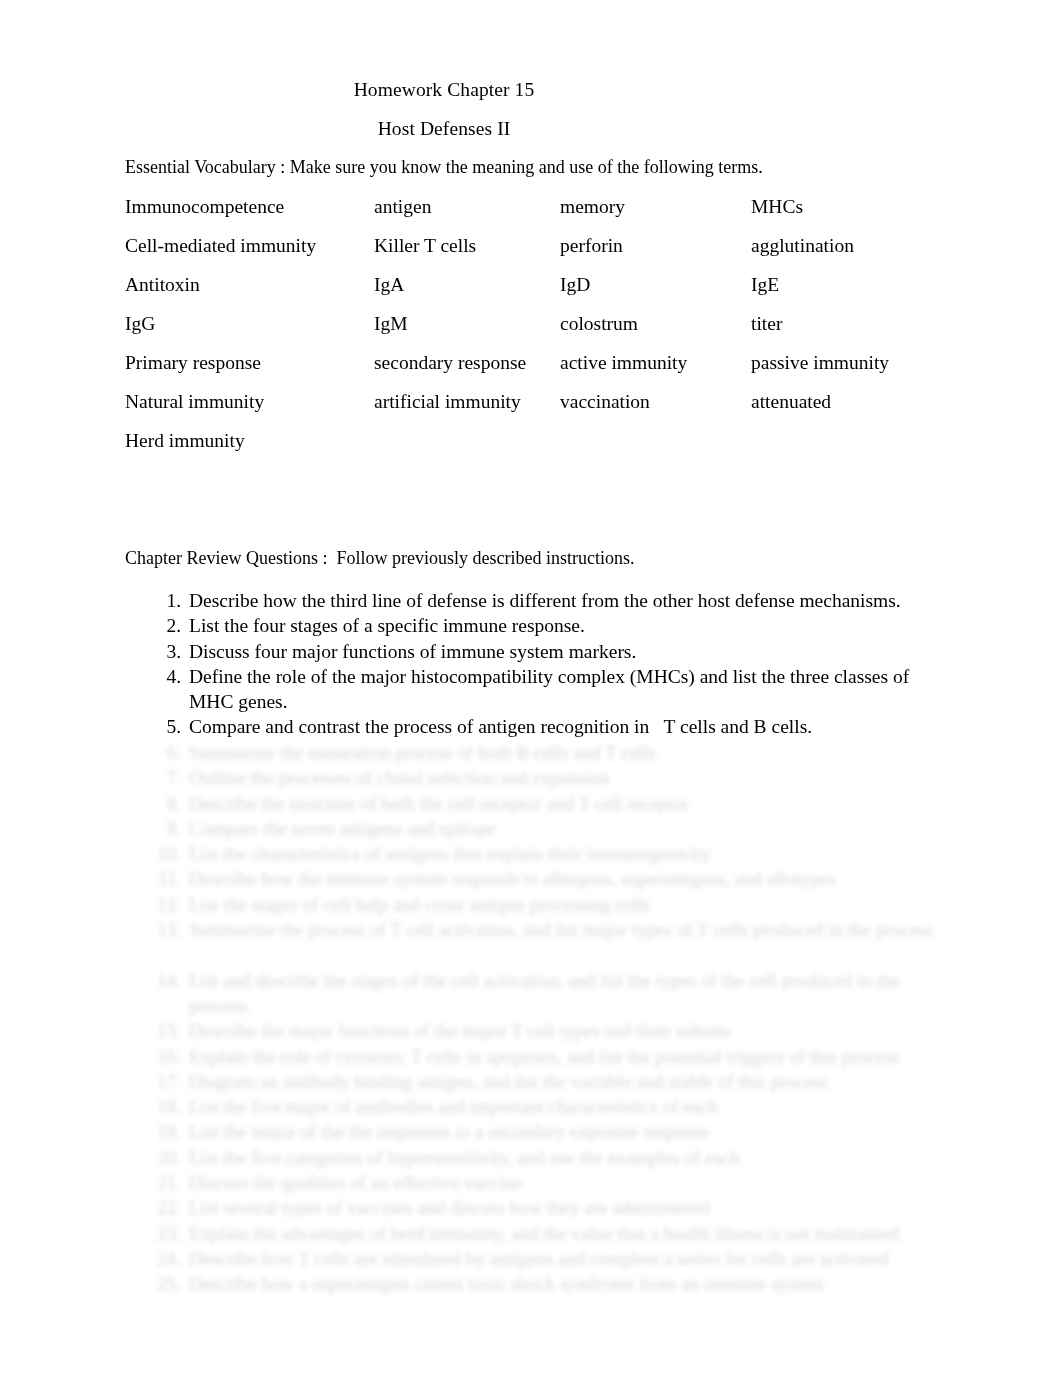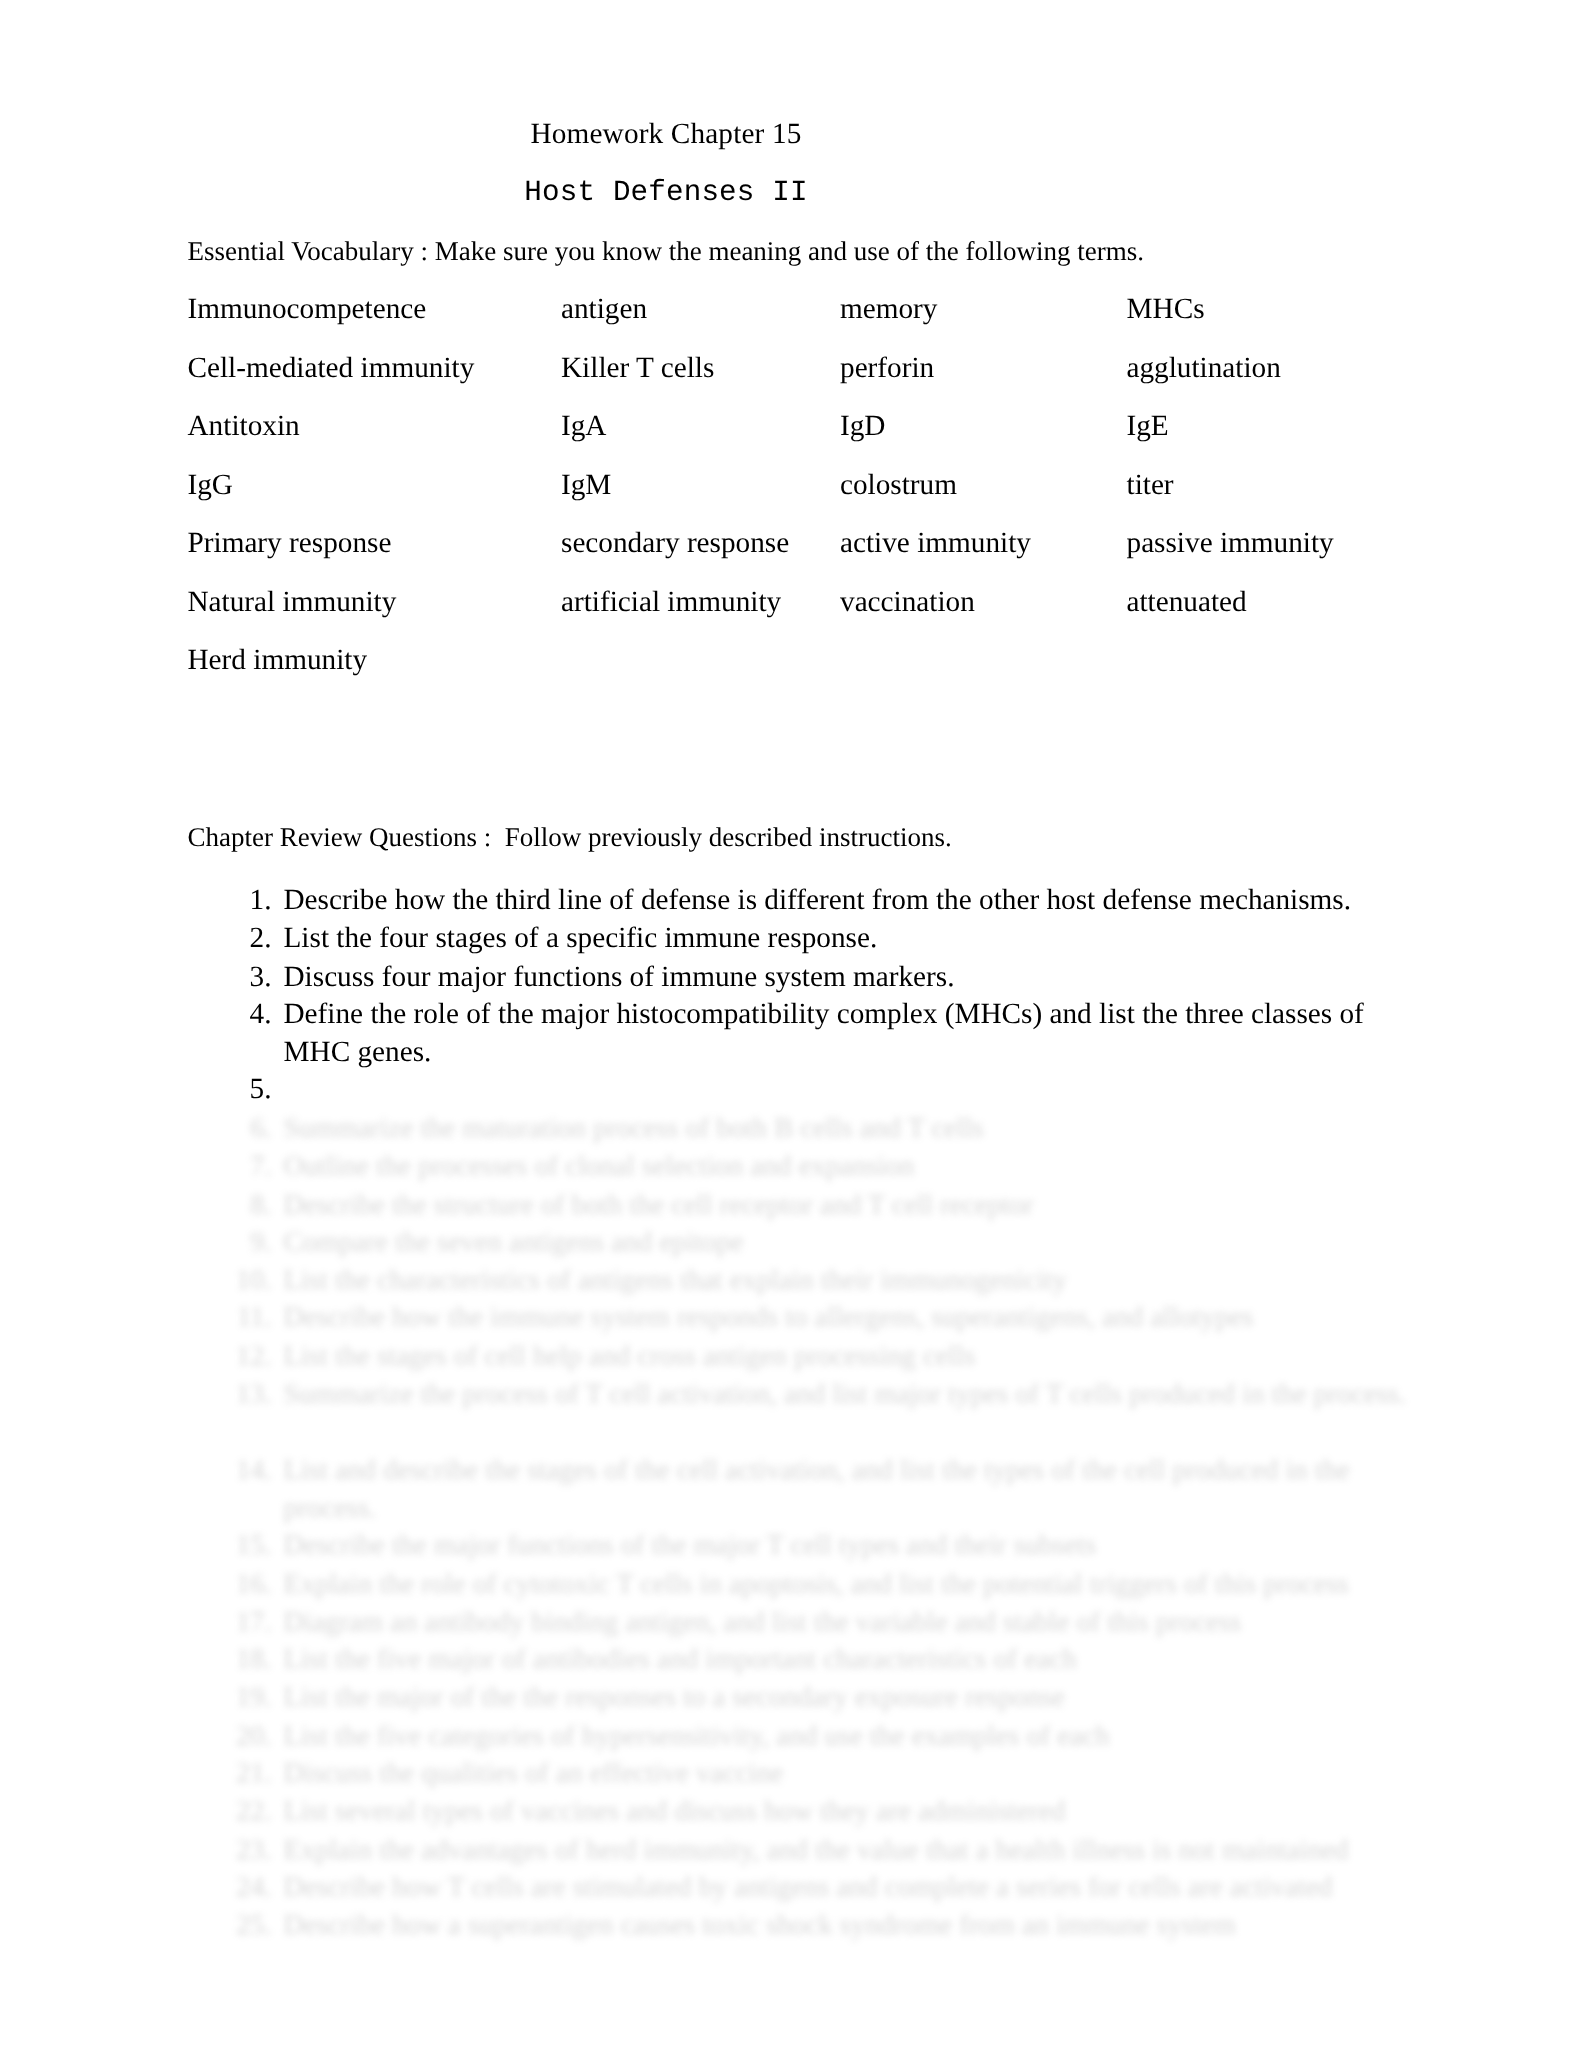--- a/index.html
+++ b/index.html
@@ -24,21 +24,21 @@
   .doc-title {
     position: absolute;
     left: 0;
     width: 888px;
     text-align: center;
     font-size: 19.5px;
     line-height: 1;
     letter-spacing: 0.1px;
   }
   .title-1 { top: 80px; }
-  .title-2 { top: 119px; font-family: Liberation Mono, monospace; }
+  .title-2 { top: 119px; }
 
   
   .intro-line {
     position: absolute;
     left: 125px;
     font-size: 18px;
     line-height: 1;
     white-space: pre;
   }
   .intro-vocab { top: 158px; }
@@ -213,20 +213,21 @@
     <div class="qitem" style="height:25.3px">
       <span class="qnum">3.</span>
       <span class="qtext">Discuss four major functions of immune system markers.</span>
     </div>
     <div class="qitem" style="height:50.6px">
       <span class="qnum">4.</span>
       <span class="qtext">Define the role of the major histocompatibility complex (MHCs) and list the three classes of MHC genes.</span>
     </div>
     <div class="qitem" style="height:25.3px">
       <span class="qnum">5.</span>
+      <span class="qtext">Compare and contrast the process of antigen recognition in   T cells and B cells.</span>
     </div>
   </div>
 
   <div class="faded-list">
     <div class="fitem" style="height:25.3px">
       <span class="fnum">6.</span>
       <span class="ftext">Summarize the maturation process of both B cells and T cells</span>
     </div>
     <div class="fitem" style="height:25.3px">
       <span class="fnum">7.</span>

